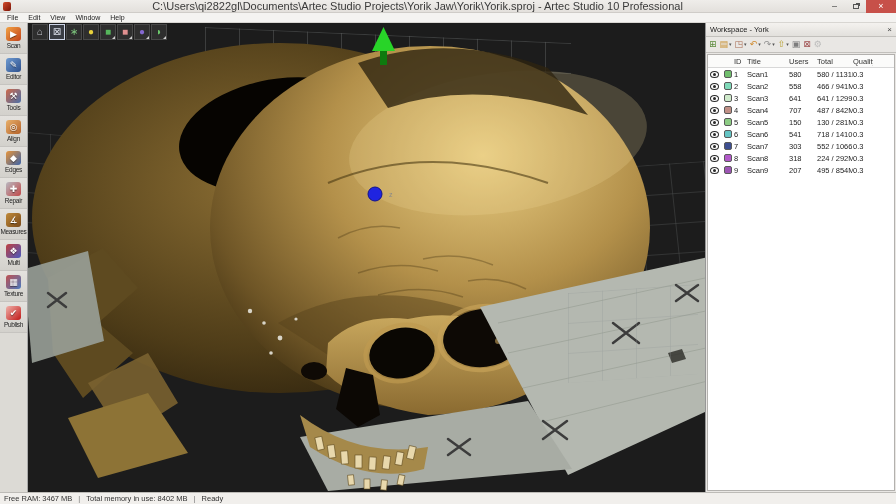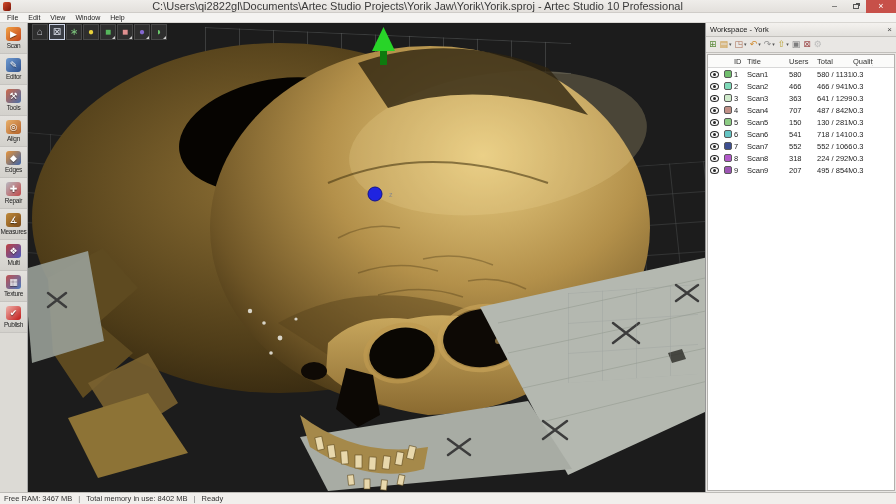--- a/index.html
+++ b/index.html
@@ -367,34 +367,34 @@
             </div>
             <div class="trow">
               <div class="cell c-eye">
                 <span class="eye"></span>
               </div>
               <div class="cell c-sw">
                 <span class="sw" style="background: rgb(127, 217, 185);"></span>
               </div>
               <div class="cell c-id">2</div>
               <div class="cell c-title">Scan2</div>
-              <div class="cell c-loaded">466</div>
+              <div class="cell c-loaded">558</div>
               <div class="cell c-total">466 / 941Mb</div>
               <div class="cell c-q">0.3</div>
             </div>
             <div class="trow">
               <div class="cell c-eye">
                 <span class="eye"></span>
               </div>
               <div class="cell c-sw">
                 <span class="sw" style="background: rgb(207, 234, 203);"></span>
               </div>
               <div class="cell c-id">3</div>
               <div class="cell c-title">Scan3</div>
-              <div class="cell c-loaded">363</div>
+              <div class="cell c-loaded">641</div>
               <div class="cell c-total">641 / 1299Mb</div>
               <div class="cell c-q">0.3</div>
             </div>
             <div class="trow">
               <div class="cell c-eye">
                 <span class="eye"></span>
               </div>
               <div class="cell c-sw">
                 <span class="sw" style="background: rgb(192, 143, 133);"></span>
               </div>
@@ -432,21 +432,21 @@
             </div>
             <div class="trow">
               <div class="cell c-eye">
                 <span class="eye"></span>
               </div>
               <div class="cell c-sw">
                 <span class="sw" style="background: rgb(61, 79, 145);"></span>
               </div>
               <div class="cell c-id">7</div>
               <div class="cell c-title">Scan7</div>
-              <div class="cell c-loaded">552</div>
+              <div class="cell c-loaded">303</div>
               <div class="cell c-total">552 / 1066Mb</div>
               <div class="cell c-q">0.3</div>
             </div>
             <div class="trow">
               <div class="cell c-eye">
                 <span class="eye"></span>
               </div>
               <div class="cell c-sw">
                 <span class="sw" style="background: rgb(178, 89, 201);"></span>
               </div>

